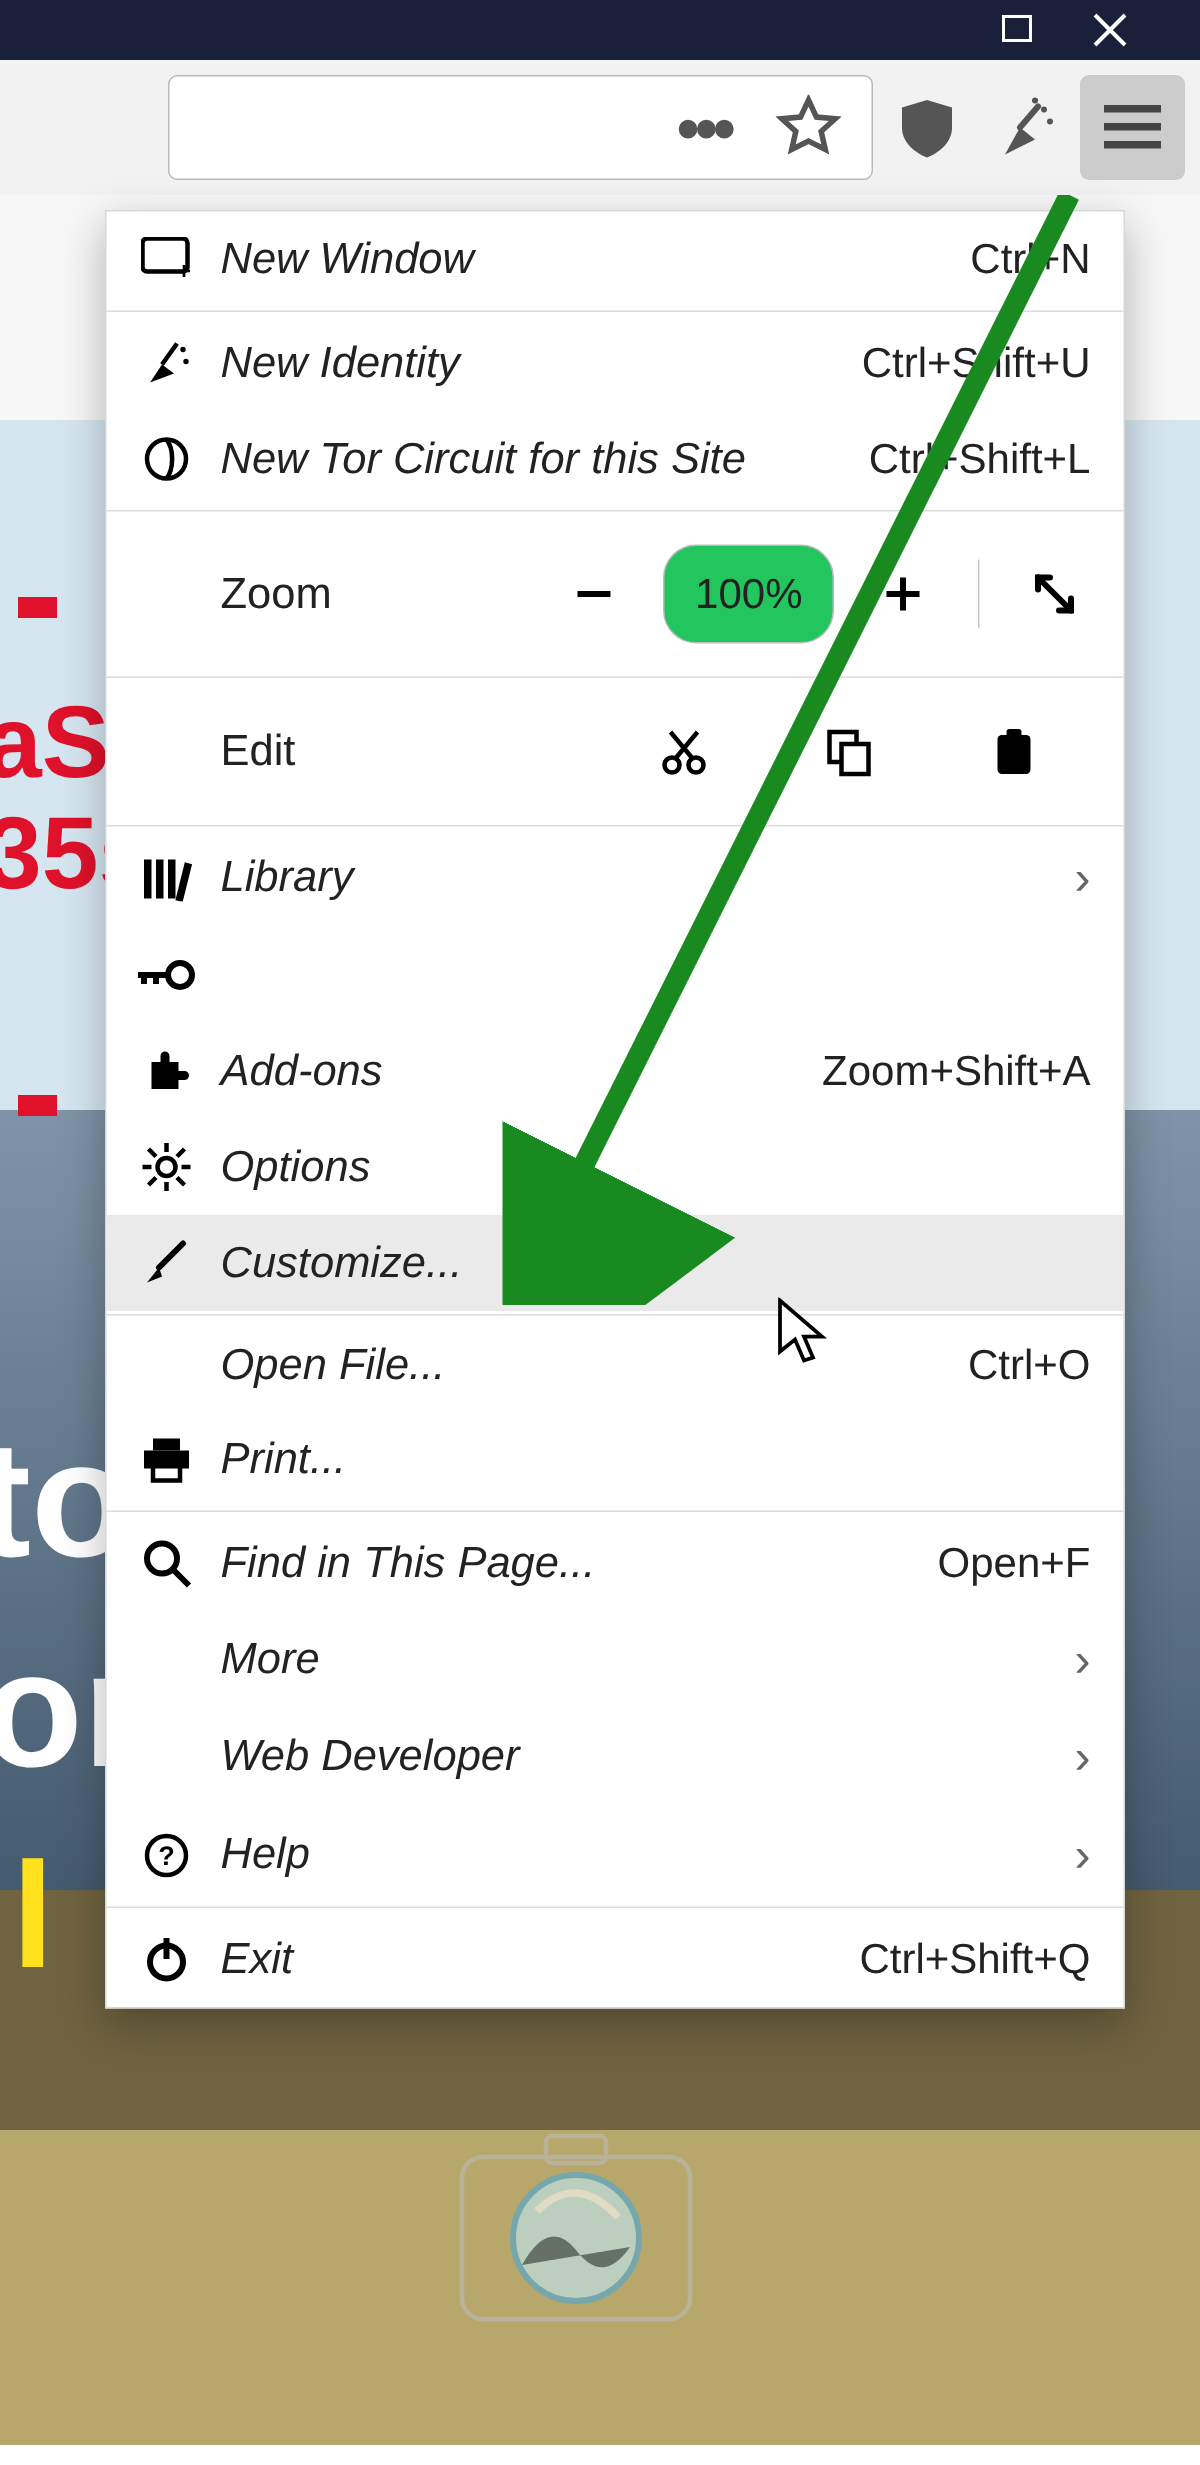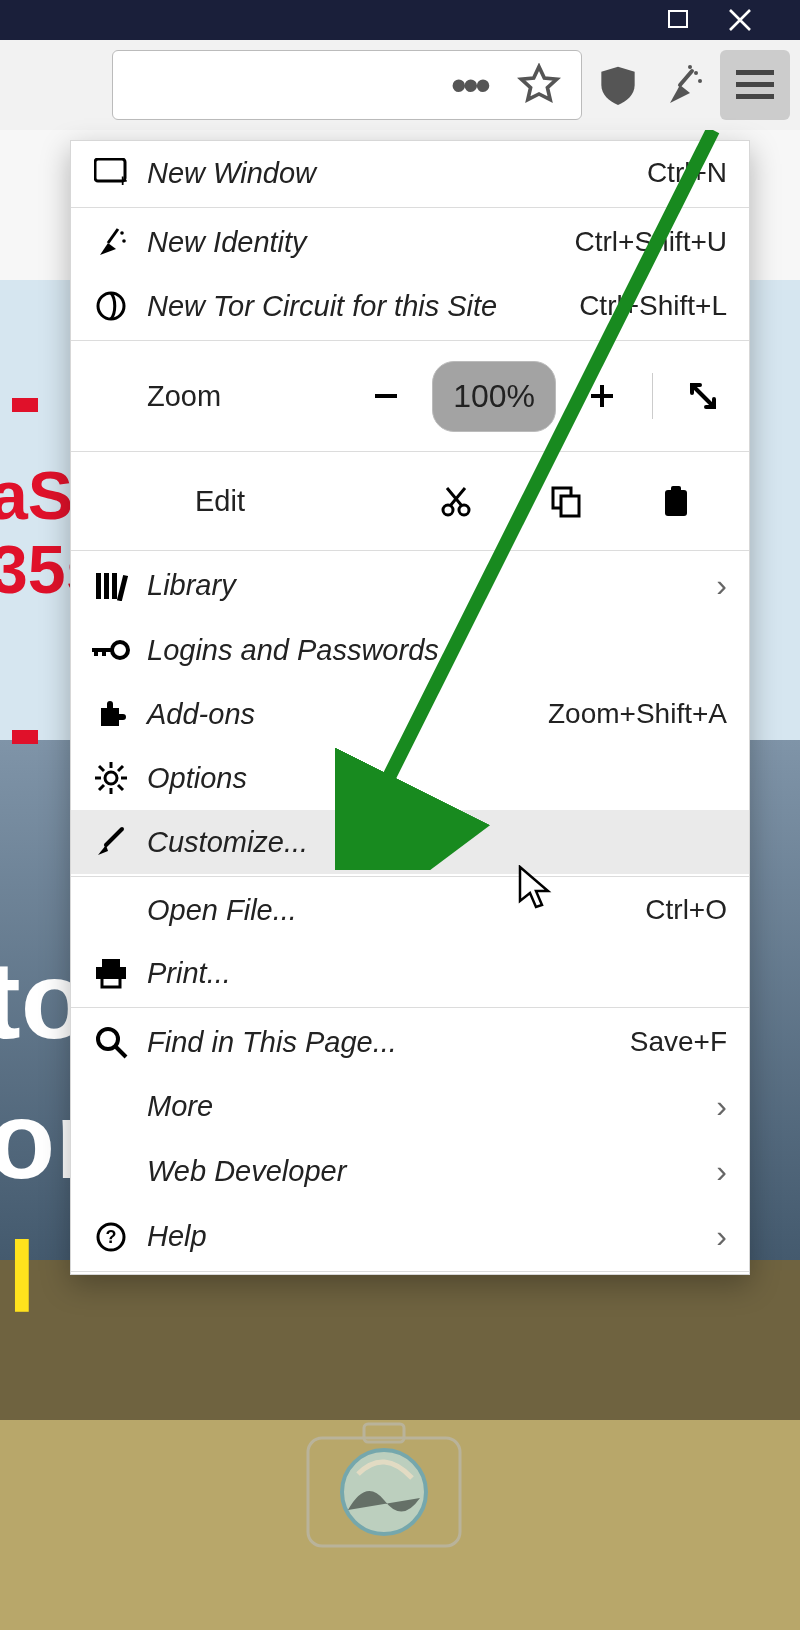--- a/index.html
+++ b/index.html
@@ -158,32 +158,32 @@
     display: flex;
     align-items: center;
     justify-content: center;
     font-size: 38px;
     color: #111;
   }
   .zoom-val {
     padding: 16px 20px;
     border: 1.5px solid #bbb;
     border-radius: 22px;
-    font-size: 32px;
-    background: #a3a3a3;
+    font-size: 28px;
+    background: #22c55e;
   }
   .zoom-sep { width:1px; height:46px; background:#ccc; margin:0 4px; }
   .edit-row {
     display: flex;
     align-items: center;
     height: 94px;
     padding: 0 18px;
   }
   .edit-row .noicon{ width:44px; margin-right:14px;}
-  .edit-label { flex: 1; margin-left: 48px; }
+  .edit-label { flex: 1; }
   .edit-btn {
     width: 110px;
     display: flex;
     align-items: center;
     justify-content: center;
     color: #111;
   }
   .arrow {
     position: absolute;
     z-index: 100;
@@ -377,21 +377,20 @@
 
   <div class="mrow">
     <span class="mrow-icon">
       <svg width="38" height="24" viewBox="0 0 38 24">
           <circle cx="28" cy="12" r="8" fill="none" stroke="#000" stroke-width="4"></circle>
           <rect x="0" y="10" width="22" height="4" fill="#000"></rect>
           <rect x="2" y="10" width="4" height="8" fill="#000"></rect>
           <rect x="10" y="10" width="4" height="8" fill="#000"></rect>
         </svg>
     </span>
-    <span class="mrow-label">Logins and Passwords</span>
   </div>
 
   <div class="mrow">
     <span class="mrow-icon">
       <svg width="32" height="32" viewBox="0 0 32 32">
           <path d="M6 10 h6 v-4 a3 3 0 0 1 6 0 v4 h6 v6 h4 a3 3 0 0 1 0 6 h-4 v6 h-18 z" fill="#000"></path>
         </svg>
     </span>
     <span class="mrow-label">Add-ons</span>
     <span class="mrow-sc">Zoom+Shift+A</span>
@@ -449,21 +448,21 @@
   <div class="msep"></div>
 
   <div class="mrow">
     <span class="mrow-icon">
       <svg width="34" height="34" viewBox="0 0 34 34">
           <circle cx="14" cy="14" r="10" fill="none" stroke="#000" stroke-width="4"></circle>
           <line x1="22" y1="22" x2="32" y2="32" stroke="#000" stroke-width="4"></line>
         </svg>
     </span>
     <span class="mrow-label">Find in This Page...</span>
-    <span class="mrow-sc">Save+F</span>
+    <span class="mrow-sc">Open+F</span>
   </div>
 
   <div class="mrow">
     <span class="noicon"></span>
     <span class="mrow-label">More</span>
     <span class="mrow-arrow">›</span>
   </div>
 
   <div class="mrow">
     <span class="noicon"></span>
@@ -477,20 +476,30 @@
           <circle cx="16" cy="16" r="13" fill="none" stroke="#000" stroke-width="3"></circle>
           <text x="16" y="22" font-size="18" font-weight="900" text-anchor="middle">?</text>
         </svg>
     </span>
     <span class="mrow-label">Help</span>
     <span class="mrow-arrow">›</span>
   </div>
 
   <div class="msep"></div>
 
+  <div class="mrow">
+    <span class="mrow-icon">
+      <svg width="32" height="32" viewBox="0 0 32 32">
+          <circle cx="16" cy="18" r="11" fill="none" stroke="#000" stroke-width="4"></circle>
+          <rect x="14" y="2" width="4" height="14" fill="#000"></rect>
+        </svg>
+    </span>
+    <span class="mrow-label">Exit</span>
+    <span class="mrow-sc">Ctrl+Shift+Q</span>
+  </div>
 
 </div>
 
 <svg class="arrow" width="400" height="740">
   <defs>
     <marker id="ah" markerWidth="16" markerHeight="16" refX="4" refY="8" orient="auto">
       <path d="M0,0 L16,8 L0,16 Z" fill="#188a1f"></path>
     </marker>
   </defs>
   <line x1="378" y1="0" x2="30" y2="695" stroke="#188a1f" stroke-width="14" marker-end="url(#ah)"></line>

